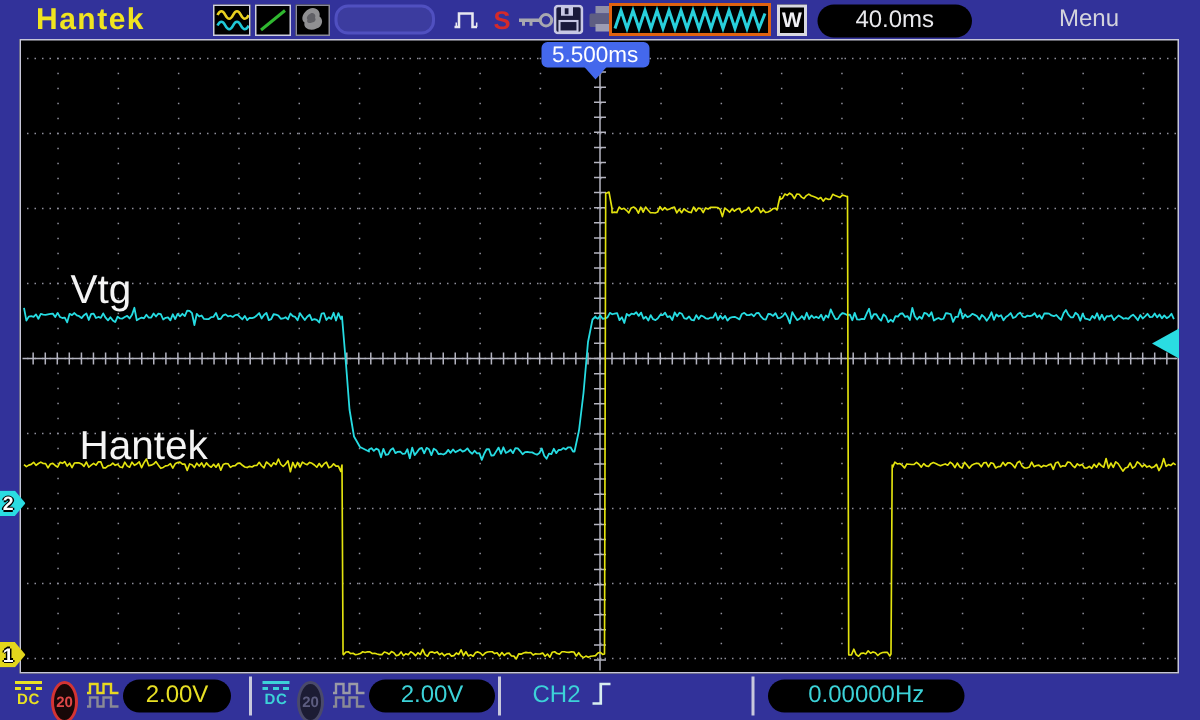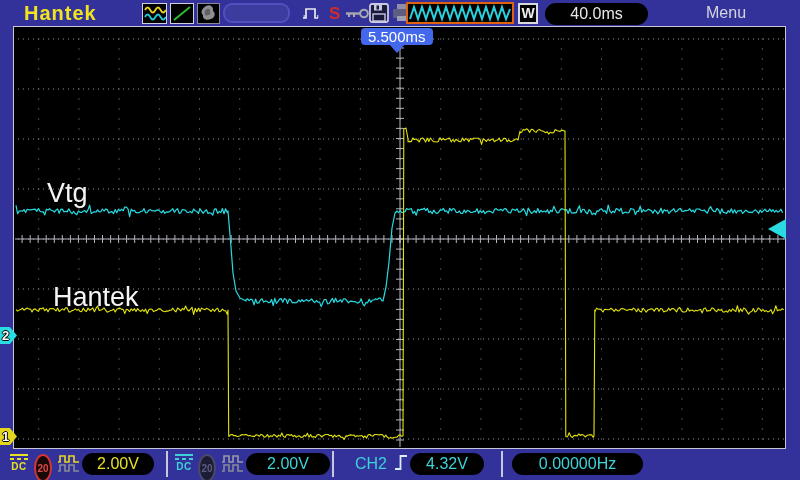--- a/index.html
+++ b/index.html
@@ -204,21 +204,20 @@
       <path d="M1,17 h2 v-6 h5 v6 h4 v-6 h5 v6 h5" fill="none" stroke="#8a8a96" stroke-width="1.6"></path>
     </svg>
     <div class="pill cyn" style="left:246px;width:84px;">2.00V</div>
 
     <div class="sep" style="left:332px;"></div>
 
     <div class="chsrc cyn" style="left:355px;">CH2</div>
     <svg class="edge-icon" style="left:394px;top:4px;" width="14" height="20" viewBox="0 0 14 20">
       <path d="M1,16 H6.5 V3 H13" fill="none" stroke="#d8eef0" stroke-width="1.8"></path>
     </svg>
-    <div class="pill cyn" style="left:410px;width:74px;">4.32V</div>
 
     <div class="sep" style="left:501px;"></div>
 
     <div class="pill cyn" style="left:512px;width:131px;">0.00000Hz</div>
 
   </div>
 
 </div>
 
 </body></html>

